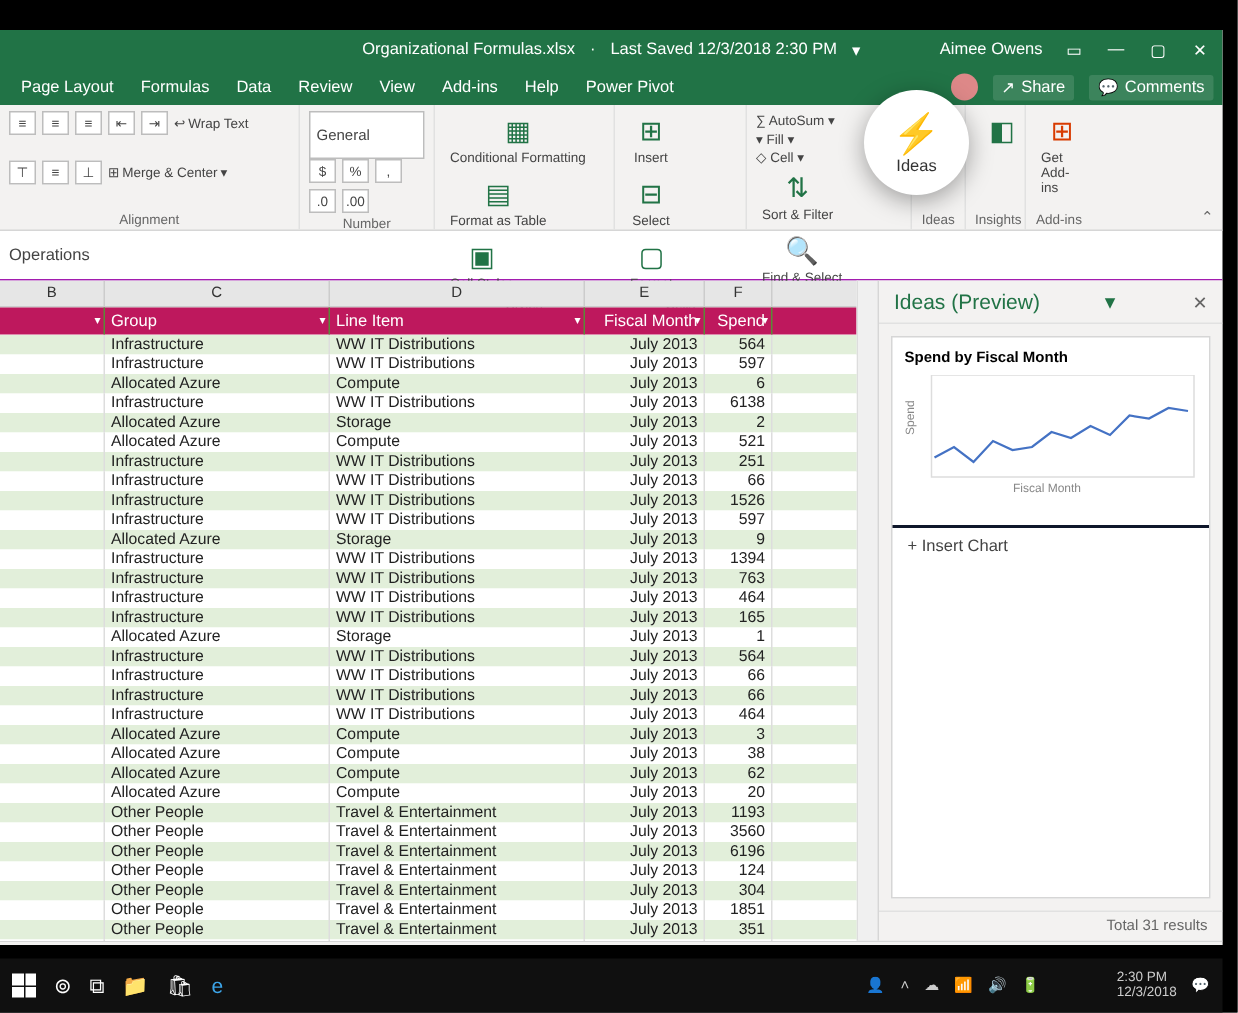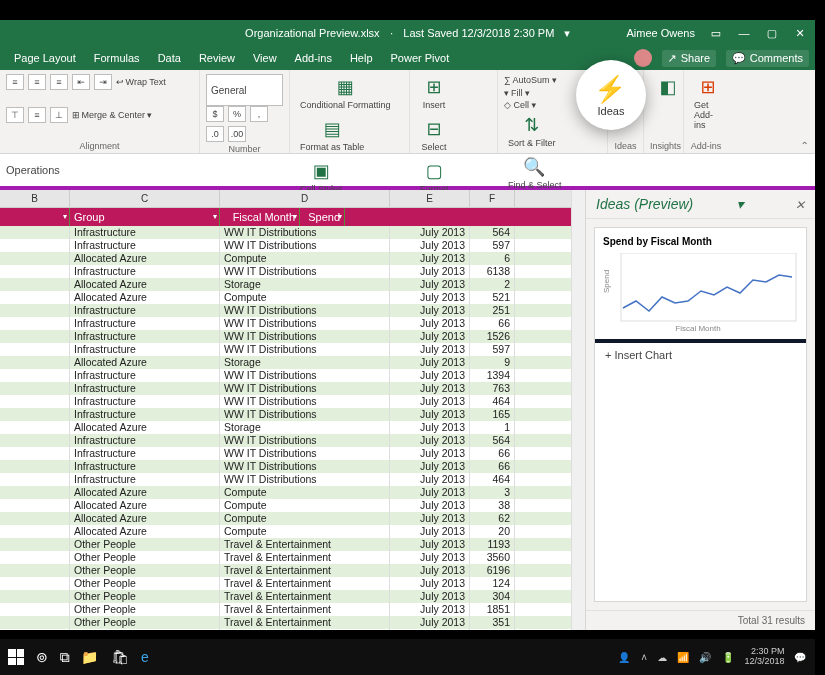--- a/index.html
+++ b/index.html
@@ -25,71 +25,71 @@
 .ribbon-btn { display: flex; flex-direction: column; align-items: center; gap: 2px; padding: 2px 4px; cursor: pointer; font-size: 9px; min-width: 36px; }
 .ribbon-btn .ico { font-size: 18px; color: #217346; }
 .ribbon-mini { width: 18px; height: 16px; border: 1px solid #bdbdbd; display: inline-flex; align-items: center; justify-content: center; font-size: 9px; background: #fff; }
 .number-box { border: 1px solid #bdbdbd; background: #fff; padding: 15px 4px; font-size: 10px; min-width: 70px; height: 18px; display: flex; align-items: center; }
 .ribbon-collapse { position: absolute; right: 6px; bottom: 2px; font-size: 10px; color: #666; cursor: pointer; }
 
 .ideas-callout { position: absolute; top: 40px; left: 576px; width: 70px; height: 70px; background: #fff; border-radius: 50%; box-shadow: 0 4px 16px rgba(0,0,0,0.35); display: flex; flex-direction: column; align-items: center; justify-content: center; z-index: 50; }
 .ideas-callout .bolt { font-size: 26px; color: #2b7cd3; }
 .ideas-callout .txt { font-size: 11px; color: #333; }
 
-.formula-bar { height: 20px; border-bottom: 4px solid #a21caf; display: flex; align-items: center; font-size: 11px; padding: 16px 6px; color: #444; }
+.formula-bar { height: 20px; border-bottom: 1px solid #a21caf; display: flex; align-items: center; font-size: 11px; padding: 16px 6px; color: #444; }
 
 .workarea { display: flex; height: 440px; }
 .grid-wrap { flex: 1; overflow: hidden; position: relative; display: flex; flex-direction: column; }
 .col-headers { display: flex; background: #e6e6e6; font-size: 10px; color: #333; height: 18px; border-bottom: 1px solid #ccc; }
 .col-headers div { border-right: 1px solid #ccc; text-align: center; line-height: 18px; }
 .filter-row { display: flex; background: #be185d; color: #fff; font-size: 11px; height: 18px; }
 .filter-row div { border-right: 1px solid #5a8a38; padding: 0 4px; line-height: 18px; position: relative; }
 .filter-row div::after { content: "▾"; position: absolute; right: 2px; font-size: 8px; }
 .data-rows { overflow-y: auto; overflow-x: hidden; flex: 1; }
 .data-row { display: flex; font-size: 10.5px; height: 13px; line-height: 13px; color: #222; }
 .data-row:nth-child(odd) { background: #e2efda; }
 .data-row:nth-child(even) { background: #fff; }
 .data-row div { border-right: 1px solid #ddd; padding: 0 4px; overflow: hidden; white-space: nowrap; }
 .c-b { width: 70px; } .c-c { width: 150px; } .c-d { width: 170px; } .c-e { width: 80px; text-align: right; } .c-f { width: 45px; text-align: right; }
 .vscroll { width: 14px; background: #f0f0f0; border-left: 1px solid #ddd; }
 
 .ideas-pane { width: 230px; background: #f3f2f1; border-left: 1px solid #d6d6d6; display: flex; flex-direction: column; font-size: 11px; }
-.ideas-head { padding: 6px 10px; display: flex; align-items: flex-end; color: #217346; font-size: 14px; border-bottom: 1px solid #e1e1e1; font-style: italic; }
+.ideas-head { padding: 6px 10px; display: flex; align-items: flex-end; color: #217346; font-size: 14px; border-bottom: 1px solid #e1e1e1; }
 .ideas-head .close { margin-left: auto; color: #666; cursor: pointer; font-size: 12px; }
 .ideas-body { flex: 1; overflow-y: auto; padding: 8px; display: flex; flex-direction: row; gap: 10px; }
 .idea-card { background: #fff; border: 1px solid #d6d6d6; padding: 8px; }
 .idea-card .title { font-weight: 600; font-size: 10px; margin-bottom: 6px; }
 .idea-card svg { display: block; }
 .idea-card .axis-lbl { font-size: 8px; fill: #888; }
-.insert-btn { border-top: 4px solid #0f172a; margin: 6px -8px -8px; padding: 6px 10px; cursor: pointer; color: #444; font-size: 11px; }
+.insert-btn { border-top: 2px solid #0f172a; margin: 20px -8px -8px; padding: 6px 10px; cursor: pointer; color: #444; font-size: 11px; }
 .ideas-foot { padding: 4px 10px; text-align: right; font-size: 10px; color: #666; border-top: 1px solid #e1e1e1; }
 
 .statusbar { height: 20px; background: #f3f2f1; border-top: 1px solid #d6d6d6; display: flex; align-items: center; font-size: 10px; color: #555; padding: 0 8px; gap: 8px; }
 .statusbar .right { margin-left: auto; display: flex; align-items: center; gap: 6px; }
 .zoom-slider { width: 60px; height: 2px; background: #bbb; position: relative; }
 .zoom-slider::after { content: ""; position: absolute; left: 70%; top: -3px; width: 8px; height: 8px; background: #888; }
 .view-btn { width: 16px; height: 14px; border: 1px solid #bbb; }
 
 .taskbar { position: absolute; bottom: 0; left: 0; right: 10px; height: 36px; background: #101010; display: flex; align-items: center; padding: 0 8px; gap: 12px; }
 .taskbar .start { width: 16px; height: 16px; display: grid; grid-template: 1fr 1fr / 1fr 1fr; gap: 1px; }
 .taskbar .start span { background: #fff; }
 .taskbar .ticon { color: #fff; font-size: 14px; }
 .taskbar .tray { margin-left: auto; display: flex; align-items: center; gap: 10px; color: #ccc; font-size: 10px; }
-.taskbar .clock { text-align: right; line-height: 1.1; font-size: 9px; }
+.taskbar .clock { line-height: 1.1; font-size: 9px; margin-left: 41px; }
 </style>
 </head>
 <body>
 
 <div class="laptop-frame">
 <div class="camera"></div>
 <div class="screen">
 
 <div class="titlebar">
   <div class="titlebar-center">
-    <span>Organizational Preview.xlsx</span>
+    <span>Organizational Formulas.xlsx</span>
     <span>·</span>
     <span>Last Saved  12/3/2018  2:30 PM</span>
     <span>▾</span>
   </div>
   <div class="titlebar-right">
     <span>Aimee Owens</span>
     <span class="win-btn">▭</span>
     <span class="win-btn">—</span>
     <span class="win-btn">▢</span>
     <span class="win-btn">✕</span>
@@ -243,20 +243,21 @@
     <div class="col-headers">
       <div class="c-b">B</div>
       <div class="c-c">C</div>
       <div class="c-d">D</div>
       <div class="c-e">E</div>
       <div class="c-f">F</div>
     </div>
     <div class="filter-row">
       <div class="c-b"></div>
       <div class="c-c">Group</div>
+      <div class="c-d">Line Item</div>
       <div class="c-e">Fiscal Month</div>
       <div class="c-f">Spend</div>
     </div>
     <div class="data-rows" id="data-rows">
             <div class="data-row">
               <div class="c-b"></div>
               <div class="c-c">Infrastructure</div>
               <div class="c-d">WW IT Distributions</div>
               <div class="c-e">July 2013</div>
               <div class="c-f">564</div>

